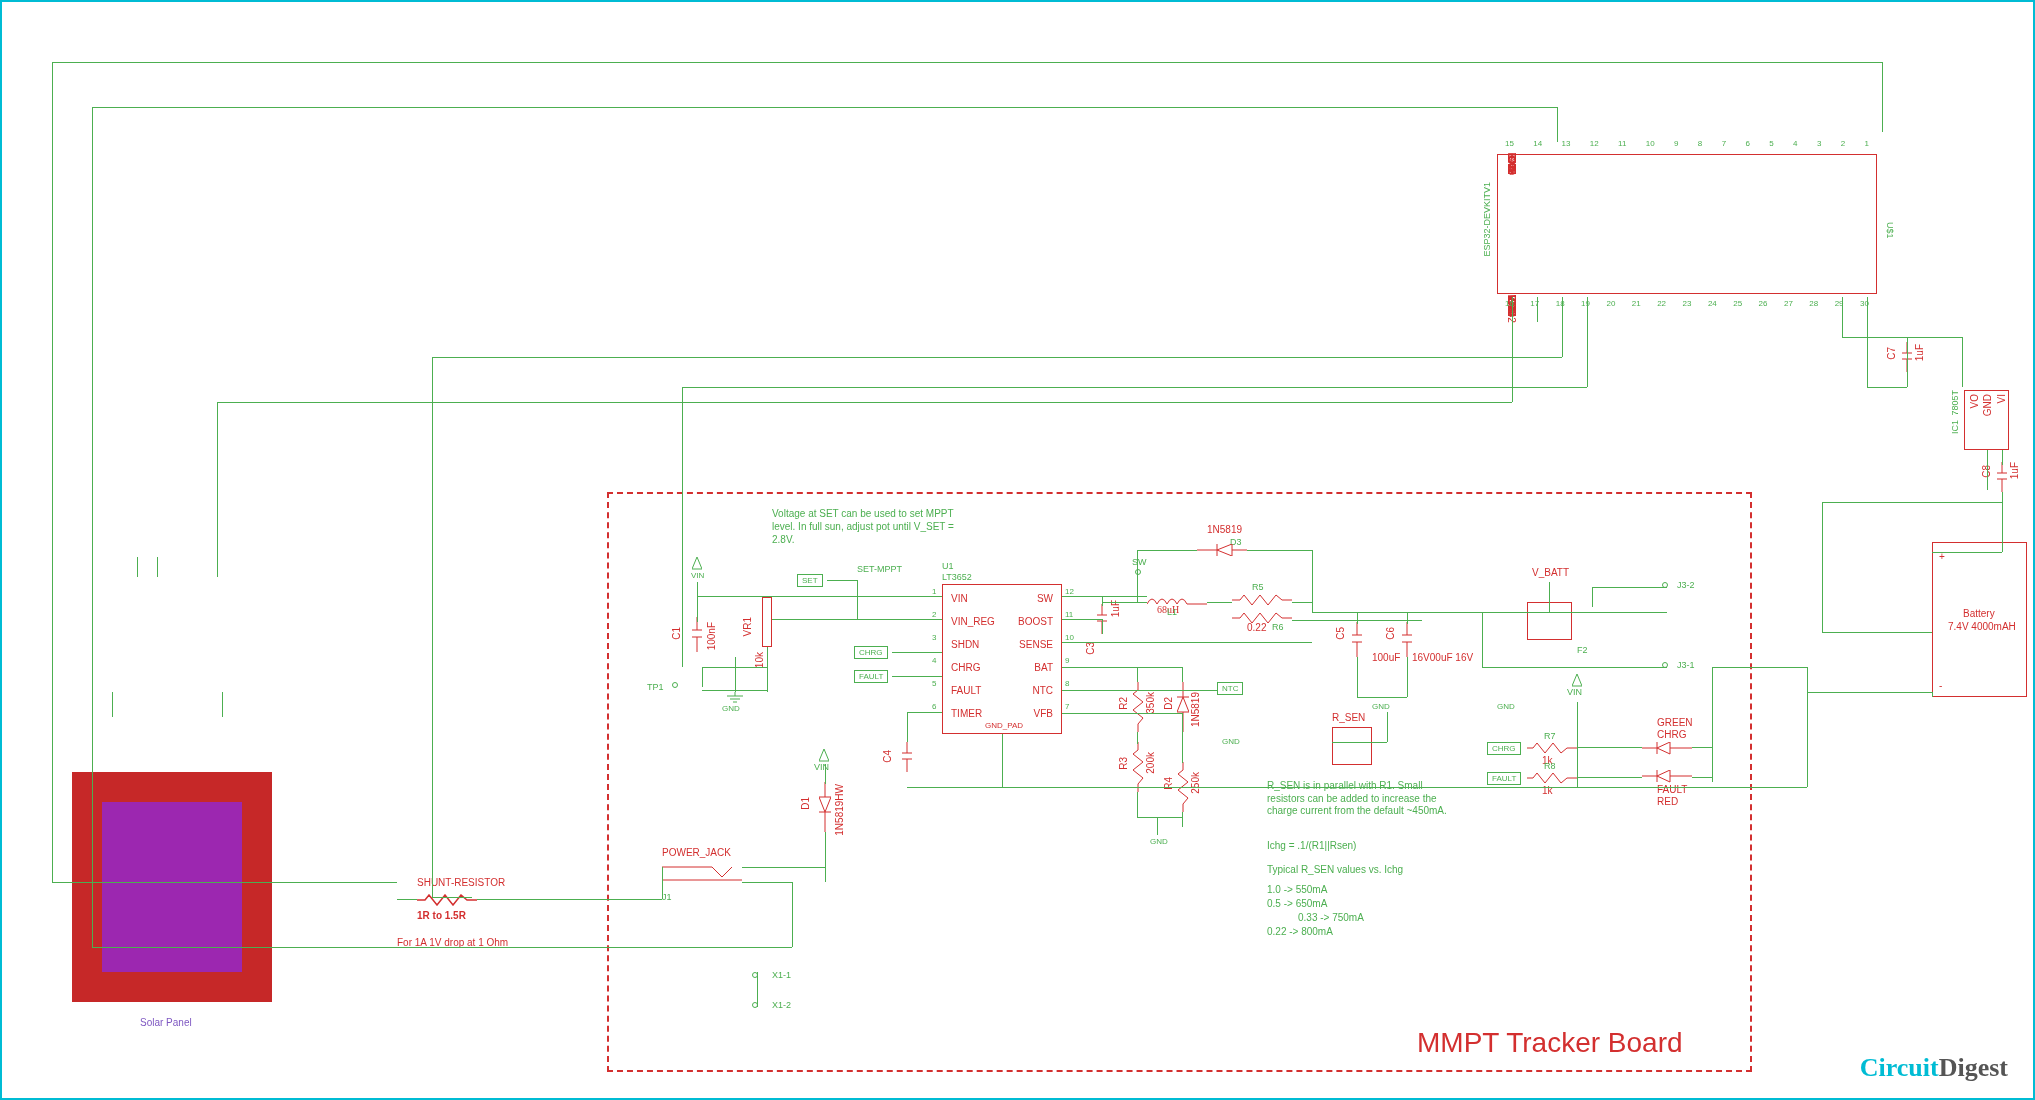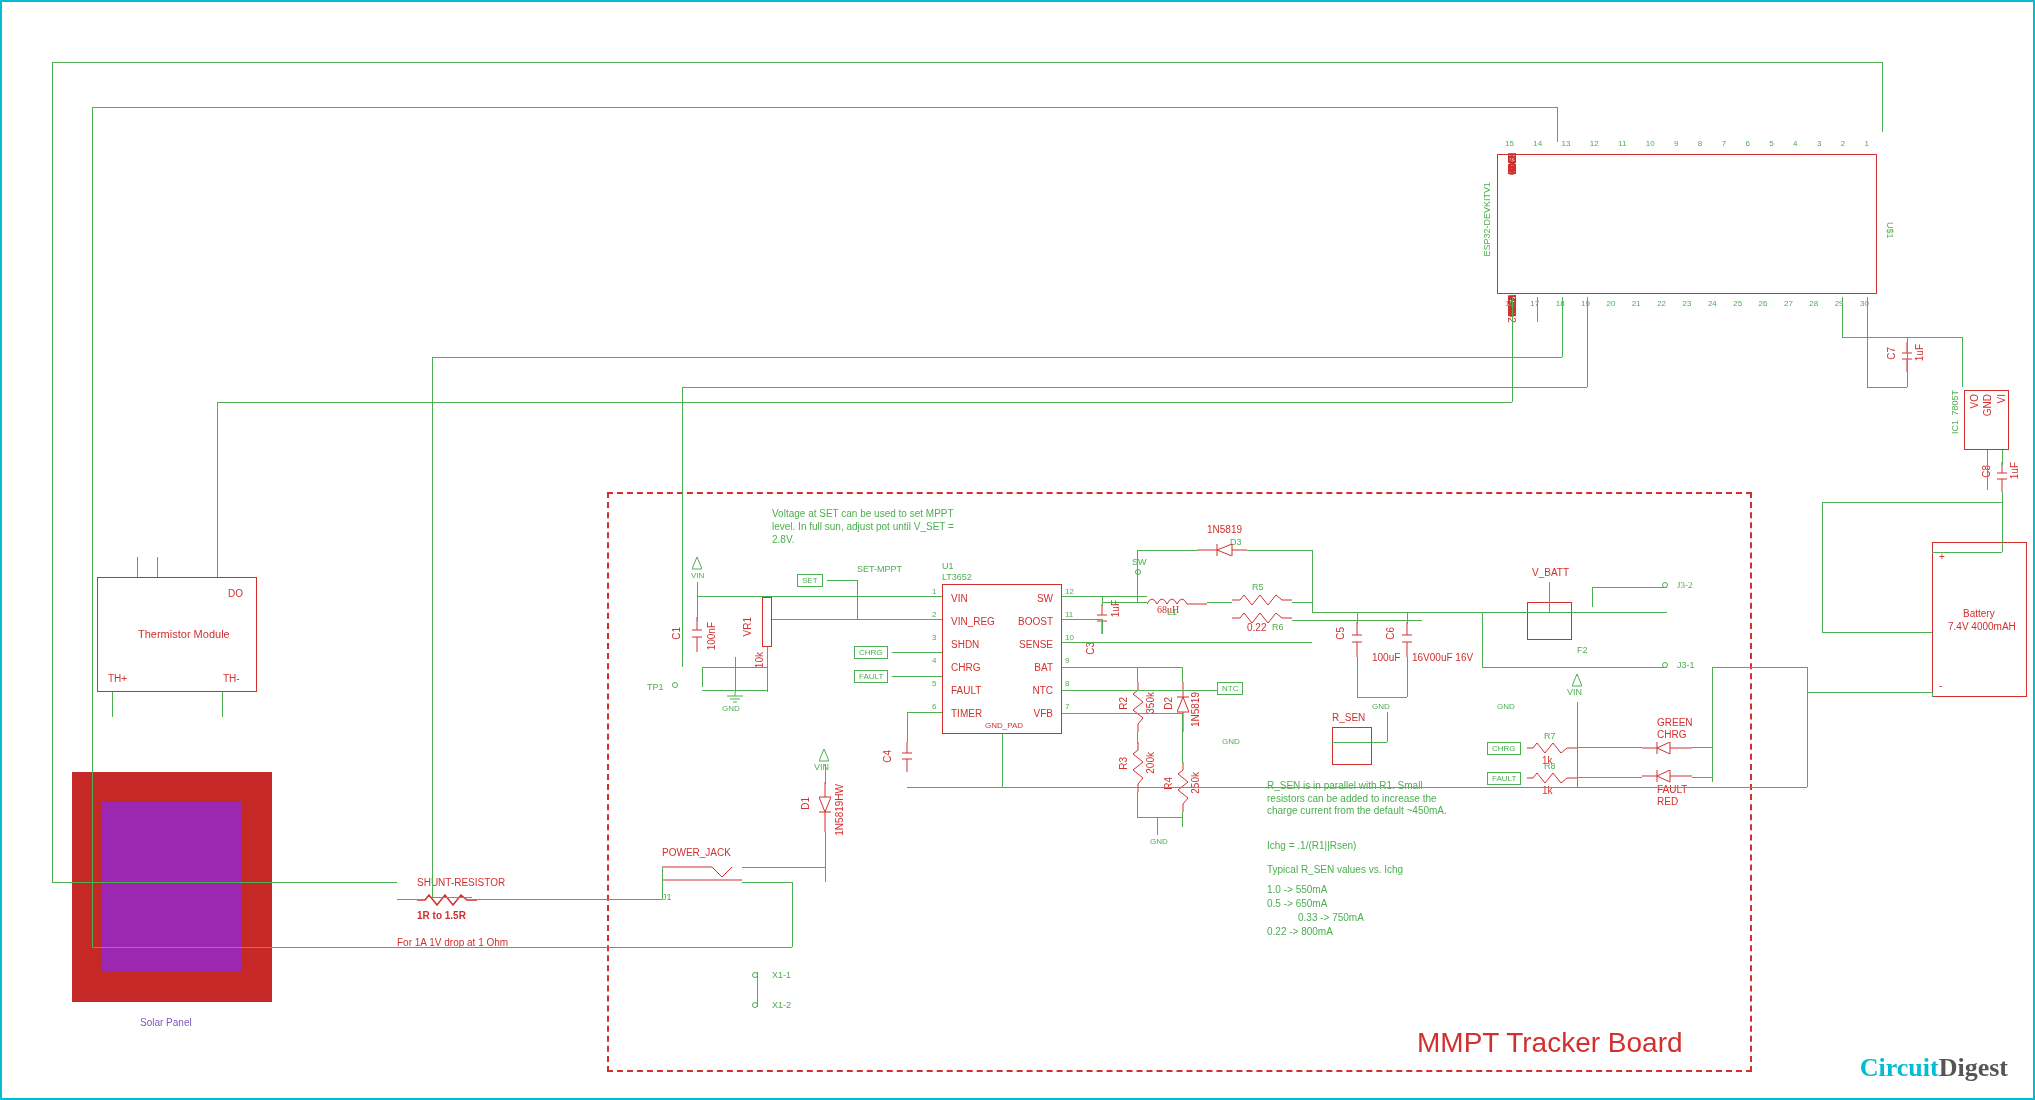--- a/index.html
+++ b/index.html
@@ -34,26 +34,20 @@
 </head>
 <body>
 
 <div class="canvas">
 
   <div class="solar-panel-outer" style="left:70px; top:770px;">
     <div class="solar-panel-inner"></div>
   </div>
   <div class="text text-purple" style="left:138px; top:1015px;">Solar Panel</div>
 
-  <div class="ic-box" style="left:95px; top:575px; width:160px; height:115px;">
-    <div class="text text-red" style="left:130px; top:10px;">DO</div>
-    <div class="text text-red" style="left:40px; top:50px; font-size:11px;">Thermistor Module</div>
-    <div class="text text-red" style="left:10px; top:95px;">TH+</div>
-    <div class="text text-red" style="left:125px; top:95px;">TH-</div>
-  </div>
   <div class="wire wire-v" style="left:135px; top:555px; height:20px;"></div>
   <div class="wire wire-v" style="left:155px; top:555px; height:20px;"></div>
   <div class="wire wire-v" style="left:215px; top:555px; height:20px;"></div>
   <div class="wire wire-v" style="left:110px; top:690px; height:25px;"></div>
   <div class="wire wire-v" style="left:220px; top:690px; height:25px;"></div>
 
   <div class="text text-red" style="left:415px; top:875px;">SHUNT-RESISTOR</div>
   <svg style="position:absolute; left:415px; top:892px; width:60px; height:12px;">
       <polyline points="0,6 8,6 12,1 20,11 28,1 36,11 44,1 50,6 60,6" stroke="#d32f2f" fill="none" stroke-width="1.5"></polyline>
     </svg>
@@ -217,21 +211,21 @@
   <div class="text text-red" style="left:1410px; top:650px;">16V00uF 16V</div>
 
   <div class="text text-red" style="left:1530px; top:565px;">V_BATT</div>
   <div class="ic-box" style="left:1525px; top:600px; width:45px; height:38px;"></div>
   <div class="text text-green" style="left:1575px; top:618px; font-size:9px;margin-top:25px;">F2</div>
 
   <div class="text text-green" style="left:1370px; top:700px; font-size:8px;">GND</div>
   <div class="text text-green" style="left:1495px; top:700px; font-size:8px;">GND</div>
 
   <div class="small-circle" style="left:1660px; top:580px;"></div>
-  <div class="text text-green" style="left:1675px; top:578px; font-size:9px;font-family:Liberation Serif, serif;">J3-2</div>
+  <div class="text text-green" style="left:1675px; top:578px; font-size:9px;">J3-2</div>
   <div class="small-circle" style="left:1660px; top:660px;"></div>
   <div class="text text-green" style="left:1675px; top:658px; font-size:9px;">J3-1</div>
 
   <svg style="position:absolute; left:1130px; top:680px; width:12px; height:50px;">
       <polyline points="6,0 6,8 1,12 11,20 1,28 11,36 6,42 6,50" stroke="#d32f2f" fill="none"></polyline>
     </svg>
   <div class="text text-red" style="left:1116px; top:695px; writing-mode:vertical-rl; transform:rotate(180deg);">R2</div>
   <div class="text text-red" style="left:1143px; top:690px; writing-mode:vertical-rl; transform:rotate(180deg);">350k</div>
 
   <svg style="position:absolute; left:1175px; top:680px; width:12px; height:50px;">

